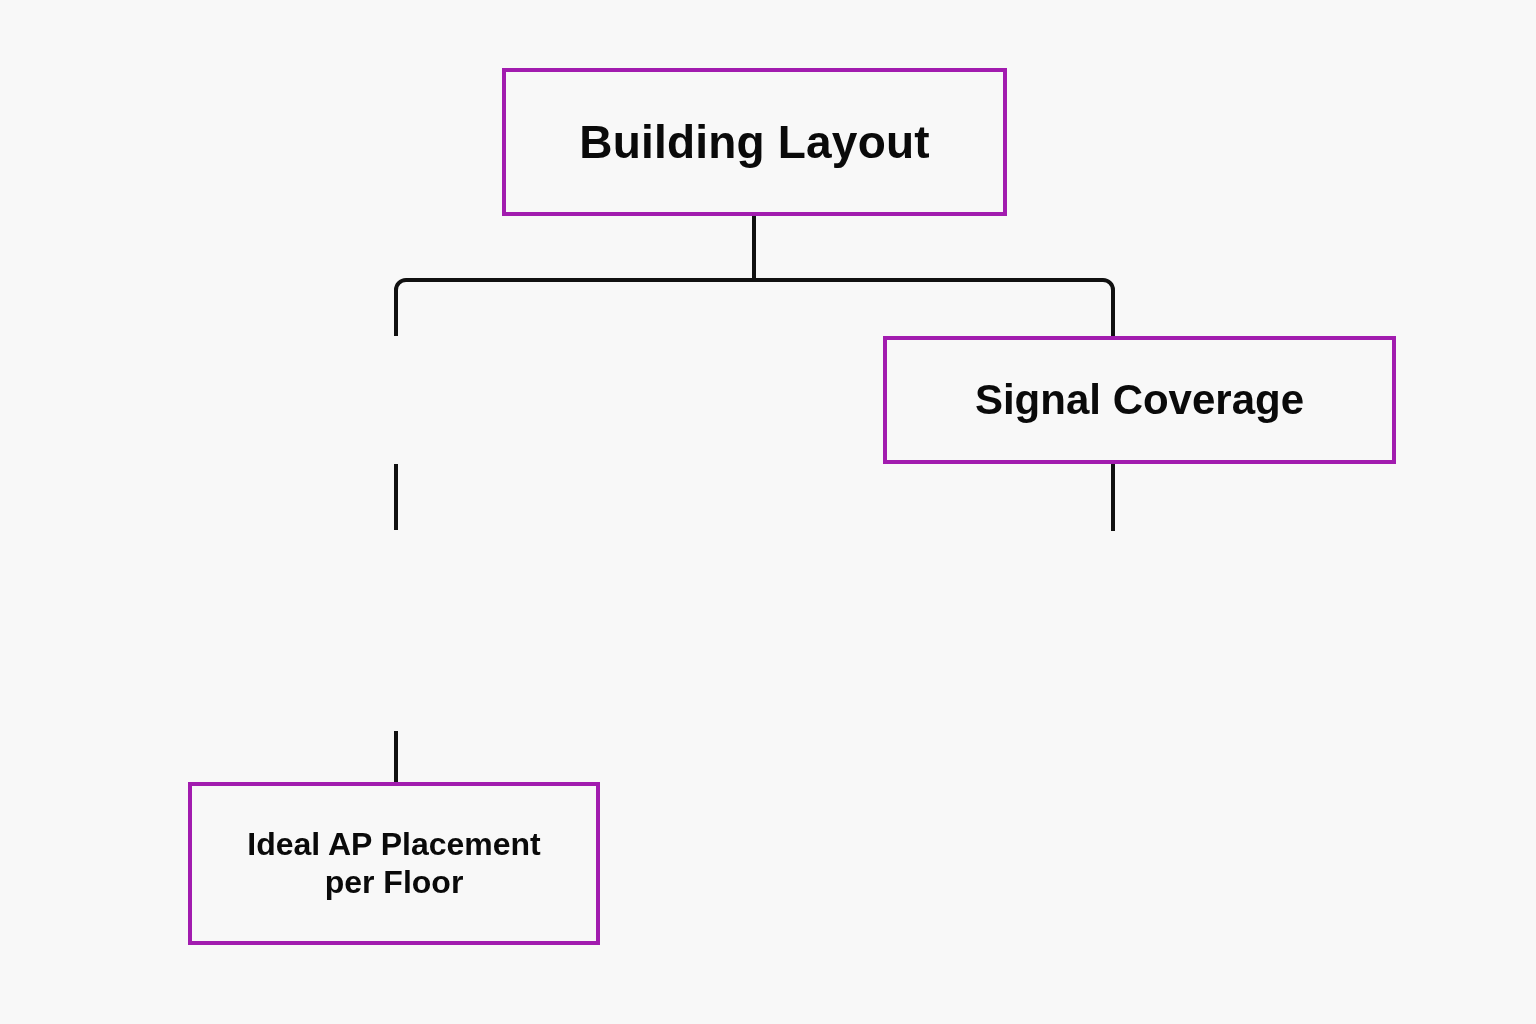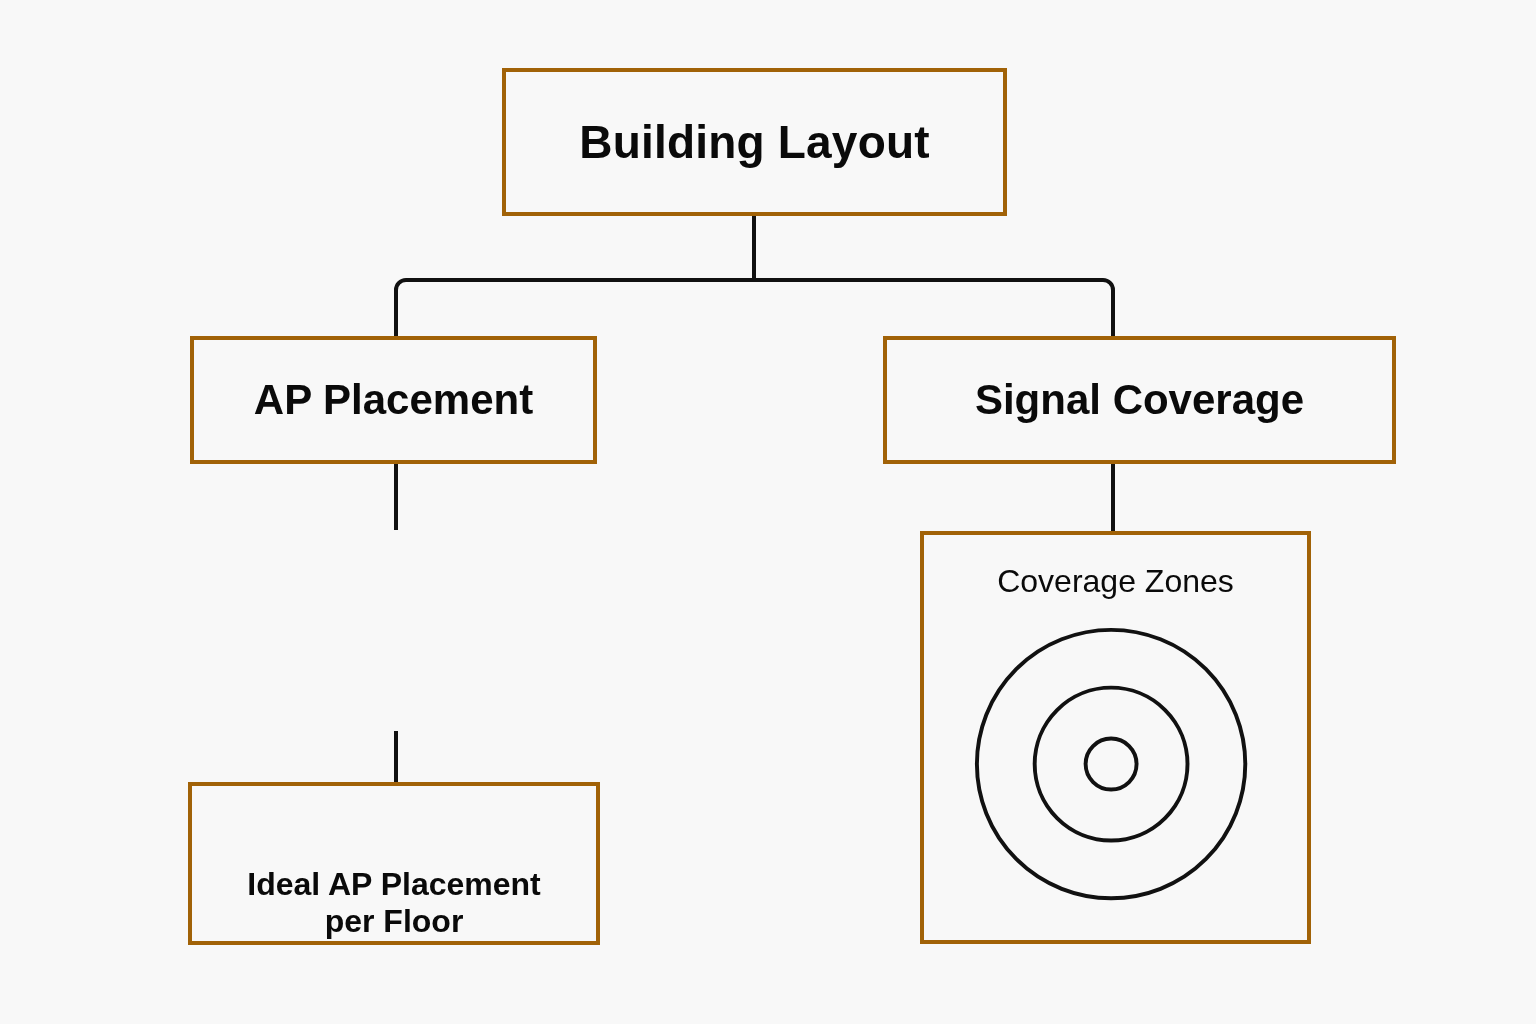--- a/index.html
+++ b/index.html
@@ -22,21 +22,21 @@
     top: 0;
     width: 1536px;
     height: 1024px;
     z-index: 1;
   }
   .node {
     position: absolute;
     z-index: 2;
     box-sizing: border-box;
     background: #f8f8f8;
-    border: 4px solid #a16207;
+    border: 4px solid #a21caf;
     display: flex;
     align-items: center;
     justify-content: center;
     text-align: center;
     color: #0a0a0a;
     line-height: 1.18;
     white-space: pre-line;
   }
   .node-root {
     left: 502px;
@@ -71,21 +71,20 @@
     font-size: 32px;
     font-weight: bold;
   }
   .node-ideal {
     left: 188px;
     top: 782px;
     width: 412px;
     height: 163px;
     font-size: 32px;
     font-weight: bold;
-    align-items: flex-end;
   }
   .node-zones {
     left: 920px;
     top: 531px;
     width: 391px;
     height: 413px;
     display: block;
     padding: 0;
   }
   .zones-label {
@@ -123,38 +122,25 @@
       <path d="M 396 731 L 396 782"></path>
 
       <path d="M 1113 464 L 1113 531"></path>
     </g>
   </svg>
 
   <div class="node node-root">
     <span>Building Layout</span>
   </div>
 
-  <div class="node node-ap">
-    <span>AP Placement</span>
-  </div>
 
   <div class="node node-signal">
     <span>Signal Coverage</span>
   </div>
 
 
   <div class="node node-ideal">
     <span>Ideal AP Placement
 per Floor</span>
   </div>
 
-  <div class="node node-zones">
-    <div class="zones-label">Coverage Zones</div>
-    <svg class="zones-figure" viewBox="0 0 391 351" xmlns="http://www.w3.org/2000/svg">
-      <g fill="none" stroke="#111111" stroke-width="4">
-        <circle cx="191" cy="173" r="137"></circle>
-        <circle cx="191" cy="173" r="78"></circle>
-        <circle cx="191" cy="173" r="26"></circle>
-      </g>
-    </svg>
-  </div>
 
 </div>
 
 </body></html>

